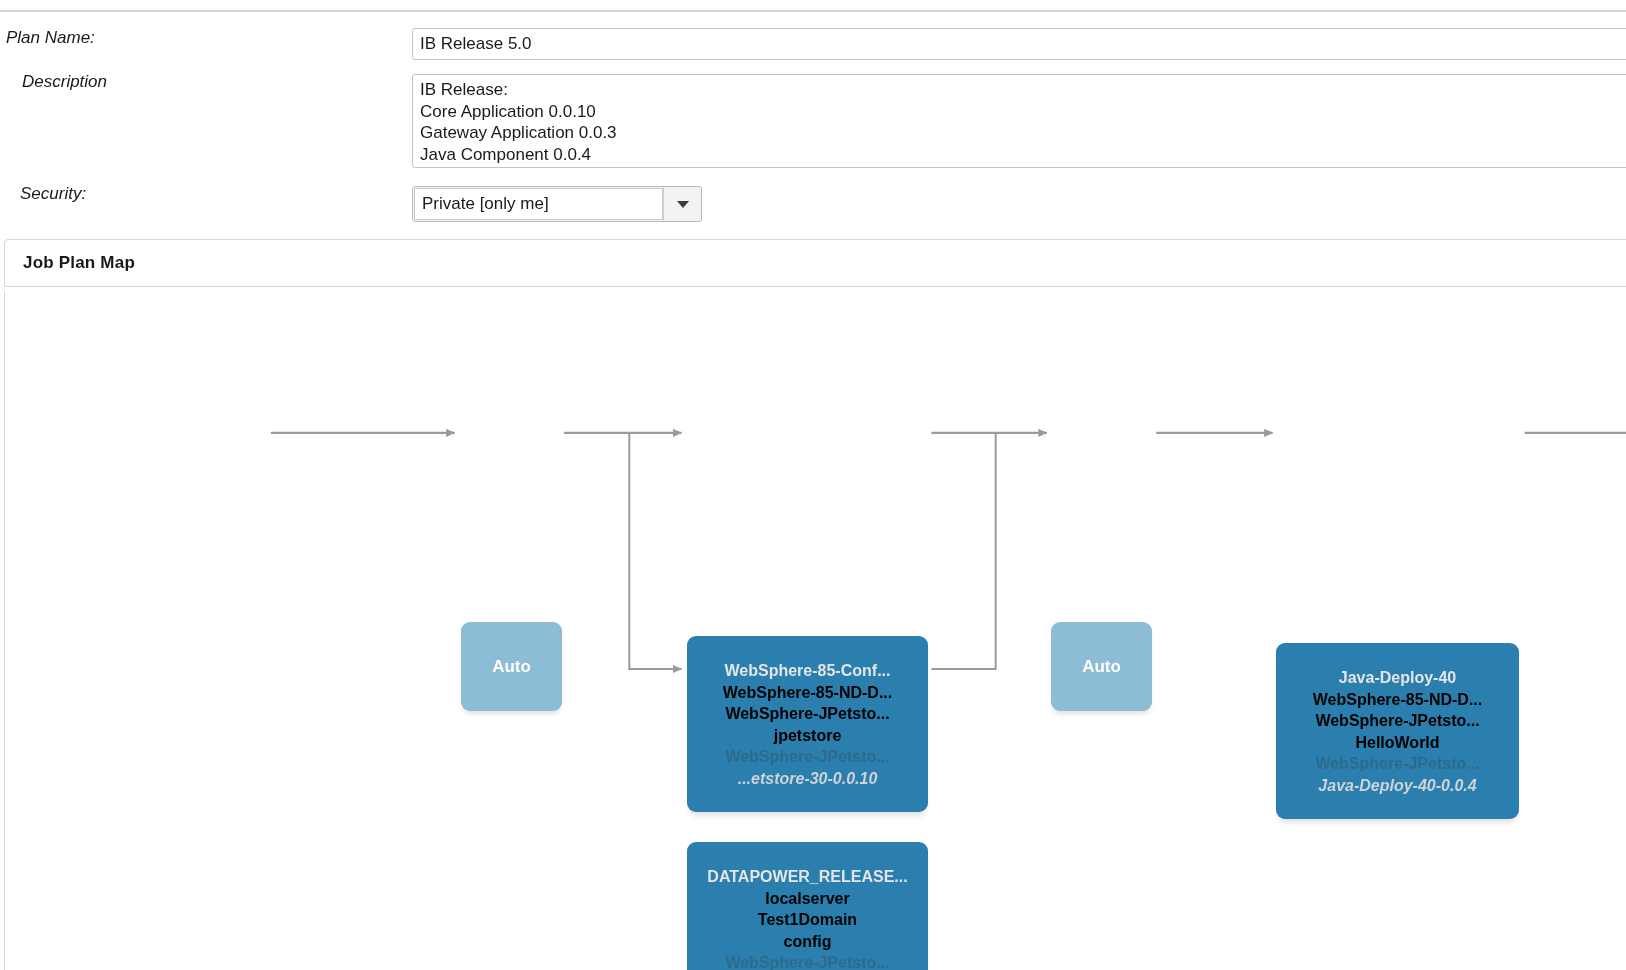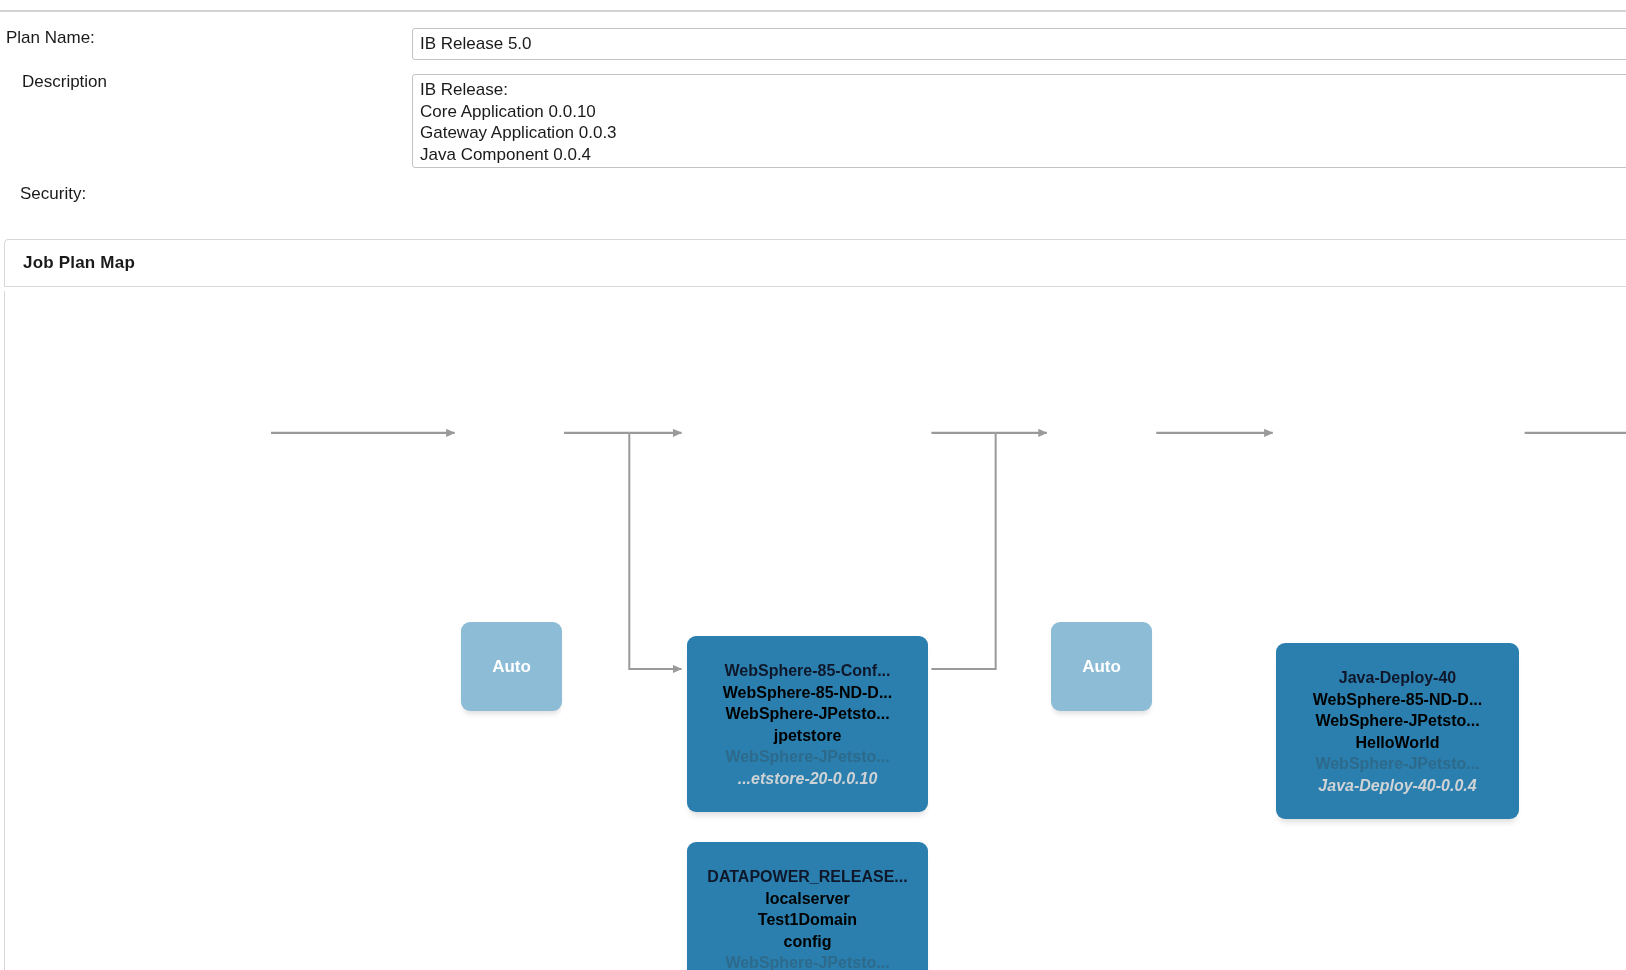--- a/index.html
+++ b/index.html
@@ -23,20 +23,21 @@
     height: 2px;
     background: #d3d3d3;
   }
   #rule-top  { top: 10px; }
 
   .form-label {
     position: absolute;
     font-size: 17px;
     color: #1a1a1a;
     white-space: nowrap;
+    font-style: italic;
   }
   #label-plan-name   { left: 6px;  top: 28px; }
   #label-description { left: 6px;  top: 72px; margin-left: 16px; }
   #label-security    { left: 20px;  top: 184px; }
 
   .text-input {
     position: absolute;
     left: 412px;
     right: -6px;
     background: #ffffff;
@@ -199,21 +200,21 @@
   #node-job-2 { left: 682px;  top: 551px; height: 176px; }
   #node-job-3 { left: 1271px; top: 352px; height: 176px; width: 243px; }
 
   .nl {
     font-size: 16px;
     line-height: 21.5px;
     white-space: nowrap;
     overflow: hidden;
     text-overflow: clip;
   }
-  .nl-proc   { color: #0f172a; font-weight: bold; }
+  .nl-proc   { color: #e5e5e5; font-weight: bold; }
   .nl-main   { color: #000000; font-weight: bold; }
   .nl-sub    { color: #2d6a8c; font-weight: bold; }
   .nl-ver    { color: #cfd3d6; font-weight: bold; font-style: italic; }
 </style>
 </head>
 <body>
 
 <div id="page">
 
   <div class="top-rule" id="rule-top"></div>
@@ -221,20 +222,26 @@
   <div class="form-label" id="label-plan-name">Plan Name:</div>
   <input class="text-input" id="input-plan-name" type="text" value="IB Release 5.0" style="">
 
   <div class="form-label" id="label-description">Description</div>
   <textarea class="text-input" id="input-description" style="">IB Release:
 Core Application 0.0.10
 Gateway Application 0.0.3
 Java Component 0.0.4</textarea>
 
   <div class="form-label" id="label-security">Security:</div>
+  <div id="select-wrap">
+    <div id="select-value">Private [only me]</div>
+    <div id="select-arrow-btn">
+      <span class="caret-down"></span>
+    </div>
+  </div>
 
   <div id="panel-header">
     <span id="panel-title">Job Plan Map</span>
   </div>
 
   <div id="panel-body">
     <div id="graph-canvas">
 
       <svg id="graph-svg" viewBox="0 0 1618 675" preserveAspectRatio="none">
         <defs>
@@ -272,21 +279,21 @@
       <div class="node-auto" id="node-auto-2">
         <span>Auto</span>
       </div>
 
       <div class="node-job" id="node-job-1">
         <div class="nl nl-proc">WebSphere-85-Conf...</div>
         <div class="nl nl-main">WebSphere-85-ND-D...</div>
         <div class="nl nl-main">WebSphere-JPetsto...</div>
         <div class="nl nl-main">jpetstore</div>
         <div class="nl nl-sub">WebSphere-JPetsto...</div>
-        <div class="nl nl-ver">...etstore-20-0.0.10</div>
+        <div class="nl nl-ver">...etstore-30-0.0.10</div>
       </div>
 
       <div class="node-job" id="node-job-2">
         <div class="nl nl-proc">DATAPOWER_RELEASE...</div>
         <div class="nl nl-main">localserver</div>
         <div class="nl nl-main">Test1Domain</div>
         <div class="nl nl-main">config</div>
         <div class="nl nl-sub">WebSphere-JPetsto...</div>
 
       </div>

